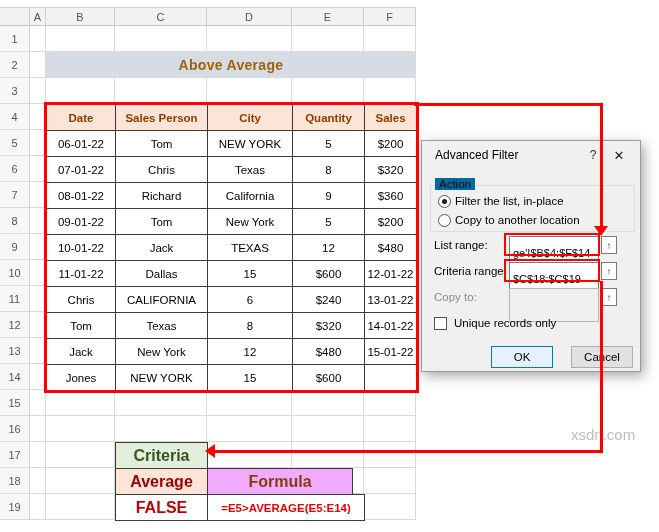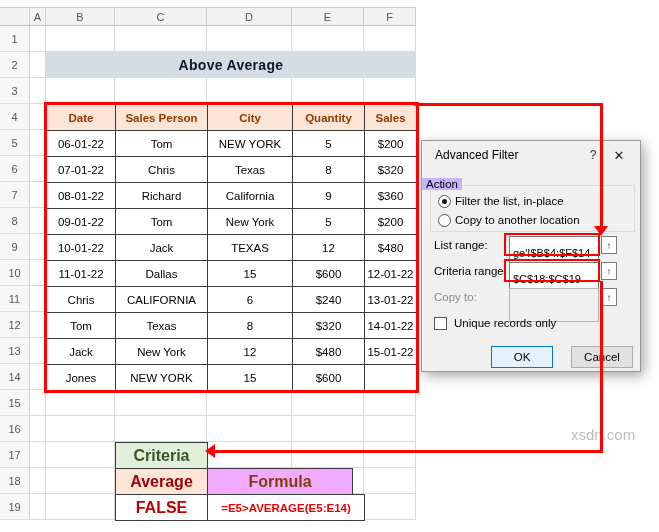--- a/index.html
+++ b/index.html
@@ -16,21 +16,21 @@
   .row-strip{position:absolute;left:0;top:26px;width:30px;z-index:1;}
   .row-head{width:30px;height:26px;box-sizing:border-box;border-right:1px solid #cfcfcf;
             border-bottom:1px solid #dcdcdc;display:flex;align-items:center;justify-content:center;
             font-size:11px;color:#555;background:#F7F7F7;}
   .gridlines{position:absolute;left:30px;top:26px;width:386px;height:494px;z-index:0;
              background:repeating-linear-gradient(to bottom,transparent 0 25px,#d9d9d9 25px 26px);}
   .vline{position:absolute;top:7px;height:513px;width:1px;background:#d9d9d9;z-index:0;}
 
   
   .title-banner{position:absolute;left:46px;top:52px;width:370px;height:26px;background:#D6DCE4;
-                color:#0f172a;font-weight:bold;font-size:14px;display:flex;align-items:center;
+                color:#a16207;font-weight:bold;font-size:14px;display:flex;align-items:center;
                 justify-content:center;z-index:2;letter-spacing:.3px;}
   .xl-table{position:absolute;left:46px;top:104px;display:grid;z-index:2;background:#fff;
             grid-template-columns:69px 92px 85px 72px 52px;grid-auto-rows:26px;
             border-top:1px solid #3a3a3a;border-left:1px solid #3a3a3a;}
   .xl-table .cell{border-right:1px solid #3a3a3a;border-bottom:1px solid #3a3a3a;display:flex;
                   align-items:center;justify-content:center;font-size:11.5px;color:#000;
                   box-sizing:border-box;background:#fff;}
   .xl-table .th{background:#FCE4D6;color:#8F3B00;font-weight:bold;}
 
   .c-cell{position:absolute;box-sizing:border-box;border:1px solid #3a3a3a;display:flex;
@@ -47,21 +47,21 @@
   .dialog{position:absolute;left:421px;top:140px;width:220px;height:232px;background:#F0F0F0;
           border:1px solid #9a9a9a;box-shadow:3px 4px 12px rgba(0,0,0,.35);box-sizing:border-box;
           font-size:11.5px;color:#000;z-index:40;}
   .dlg-titlebar{position:absolute;left:0;top:0;width:100%;height:28px;display:flex;align-items:center;
                 padding:0 6px 0 13px;box-sizing:border-box;}
   .dlg-title{font-size:12px;}
   .dlg-help{margin-left:auto;width:22px;text-align:center;font-size:12px;color:#333;cursor:default;}
   .dlg-close{width:30px;height:22px;display:flex;align-items:center;justify-content:center;
              font-size:13px;color:#222;cursor:default;}
   .grpbox{position:absolute;left:8px;top:44px;width:203px;height:45px;border:1px solid #dcdcdc;}
-  .grp-label{position:absolute;left:0;top:37px;background:#c4b5fd;padding:0 4px;}
+  .grp-label{position:absolute;left:13px;top:37px;background:#0369a1;padding:0 4px;}
   .radio{position:absolute;width:13px;height:13px;border:1px solid #555;border-radius:50%;
          background:#fff;box-sizing:border-box;}
   .radio.sel::after{content:"";position:absolute;left:3px;top:3px;width:5px;height:5px;
                     border-radius:50%;background:#1a1a1a;}
   .r1{left:16px;top:54px;} .r2{left:16px;top:73px;}
   .rlab1{position:absolute;left:33px;top:54px;} .rlab2{position:absolute;left:33px;top:73px;}
   .fld-label{position:absolute;left:12px;}
   .l-list{top:98px;} .l-crit{top:124px;} .l-copy{top:150px;color:#8a8a8a;}
   .fld{position:absolute;left:87px;width:90px;height:18px;background:#fff;border:1px solid #7a7a7a;
        box-sizing:border-box;display:flex;align-items:center;padding:16px 3px;font-size:11px;

